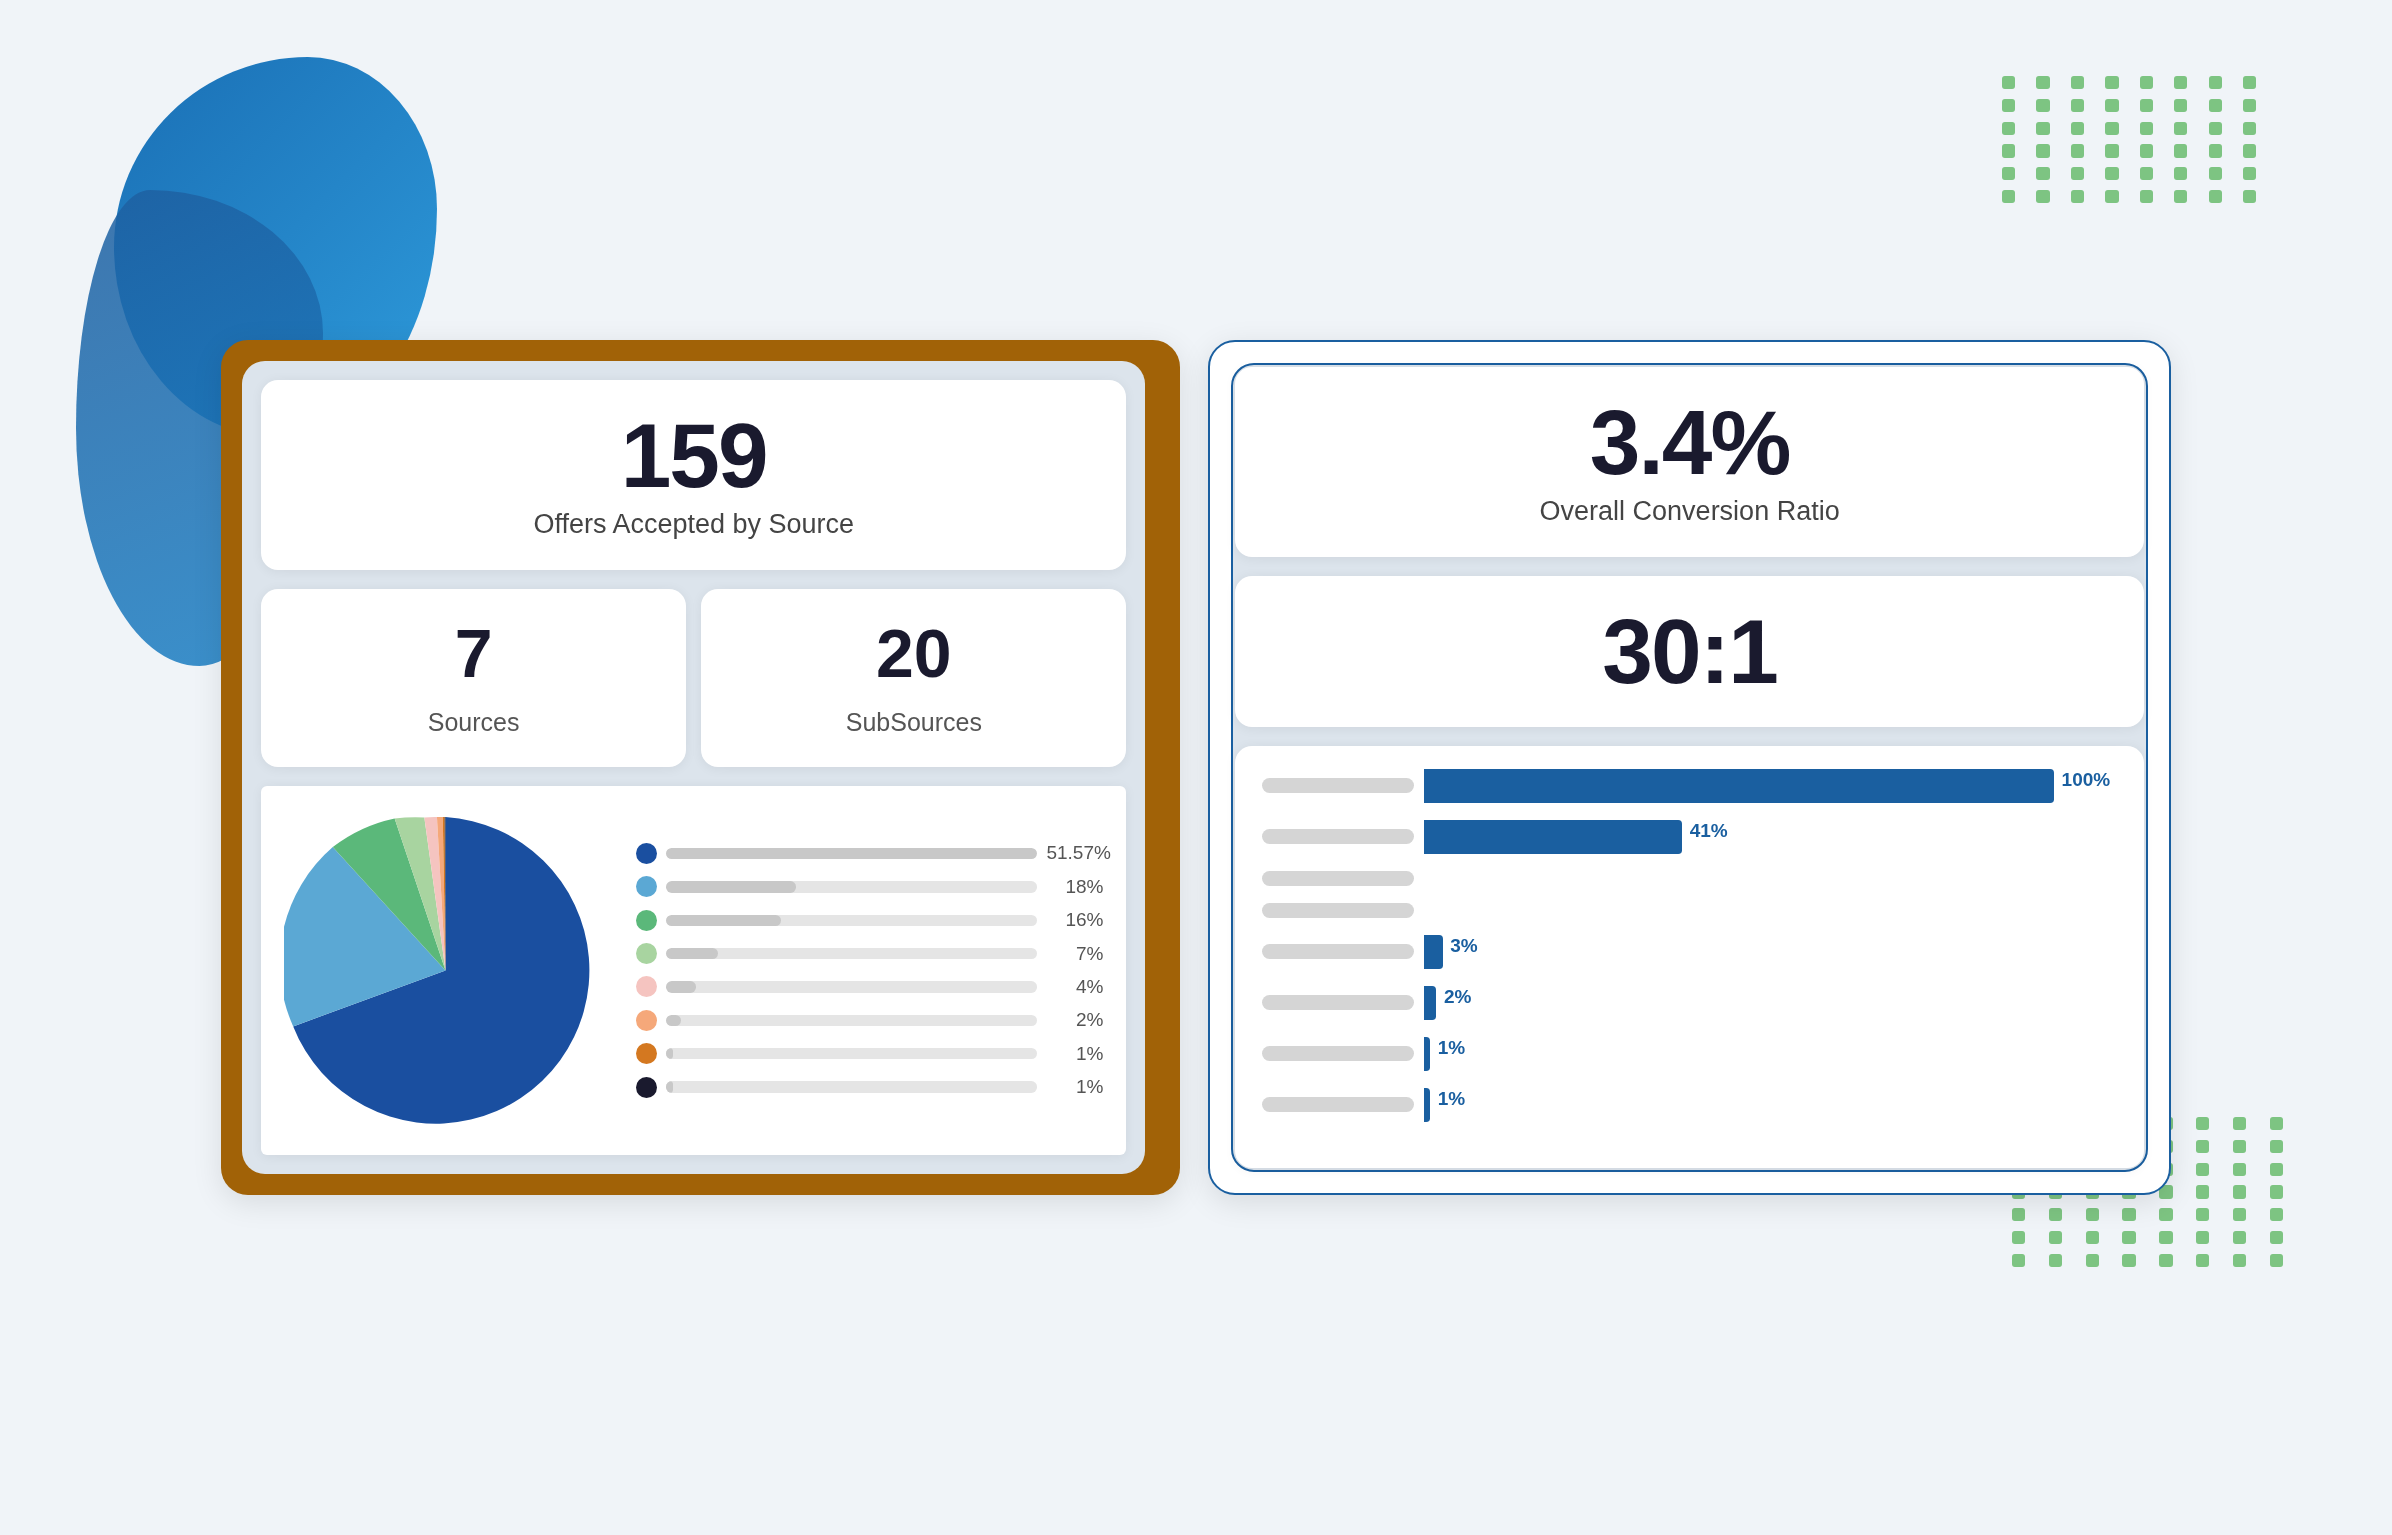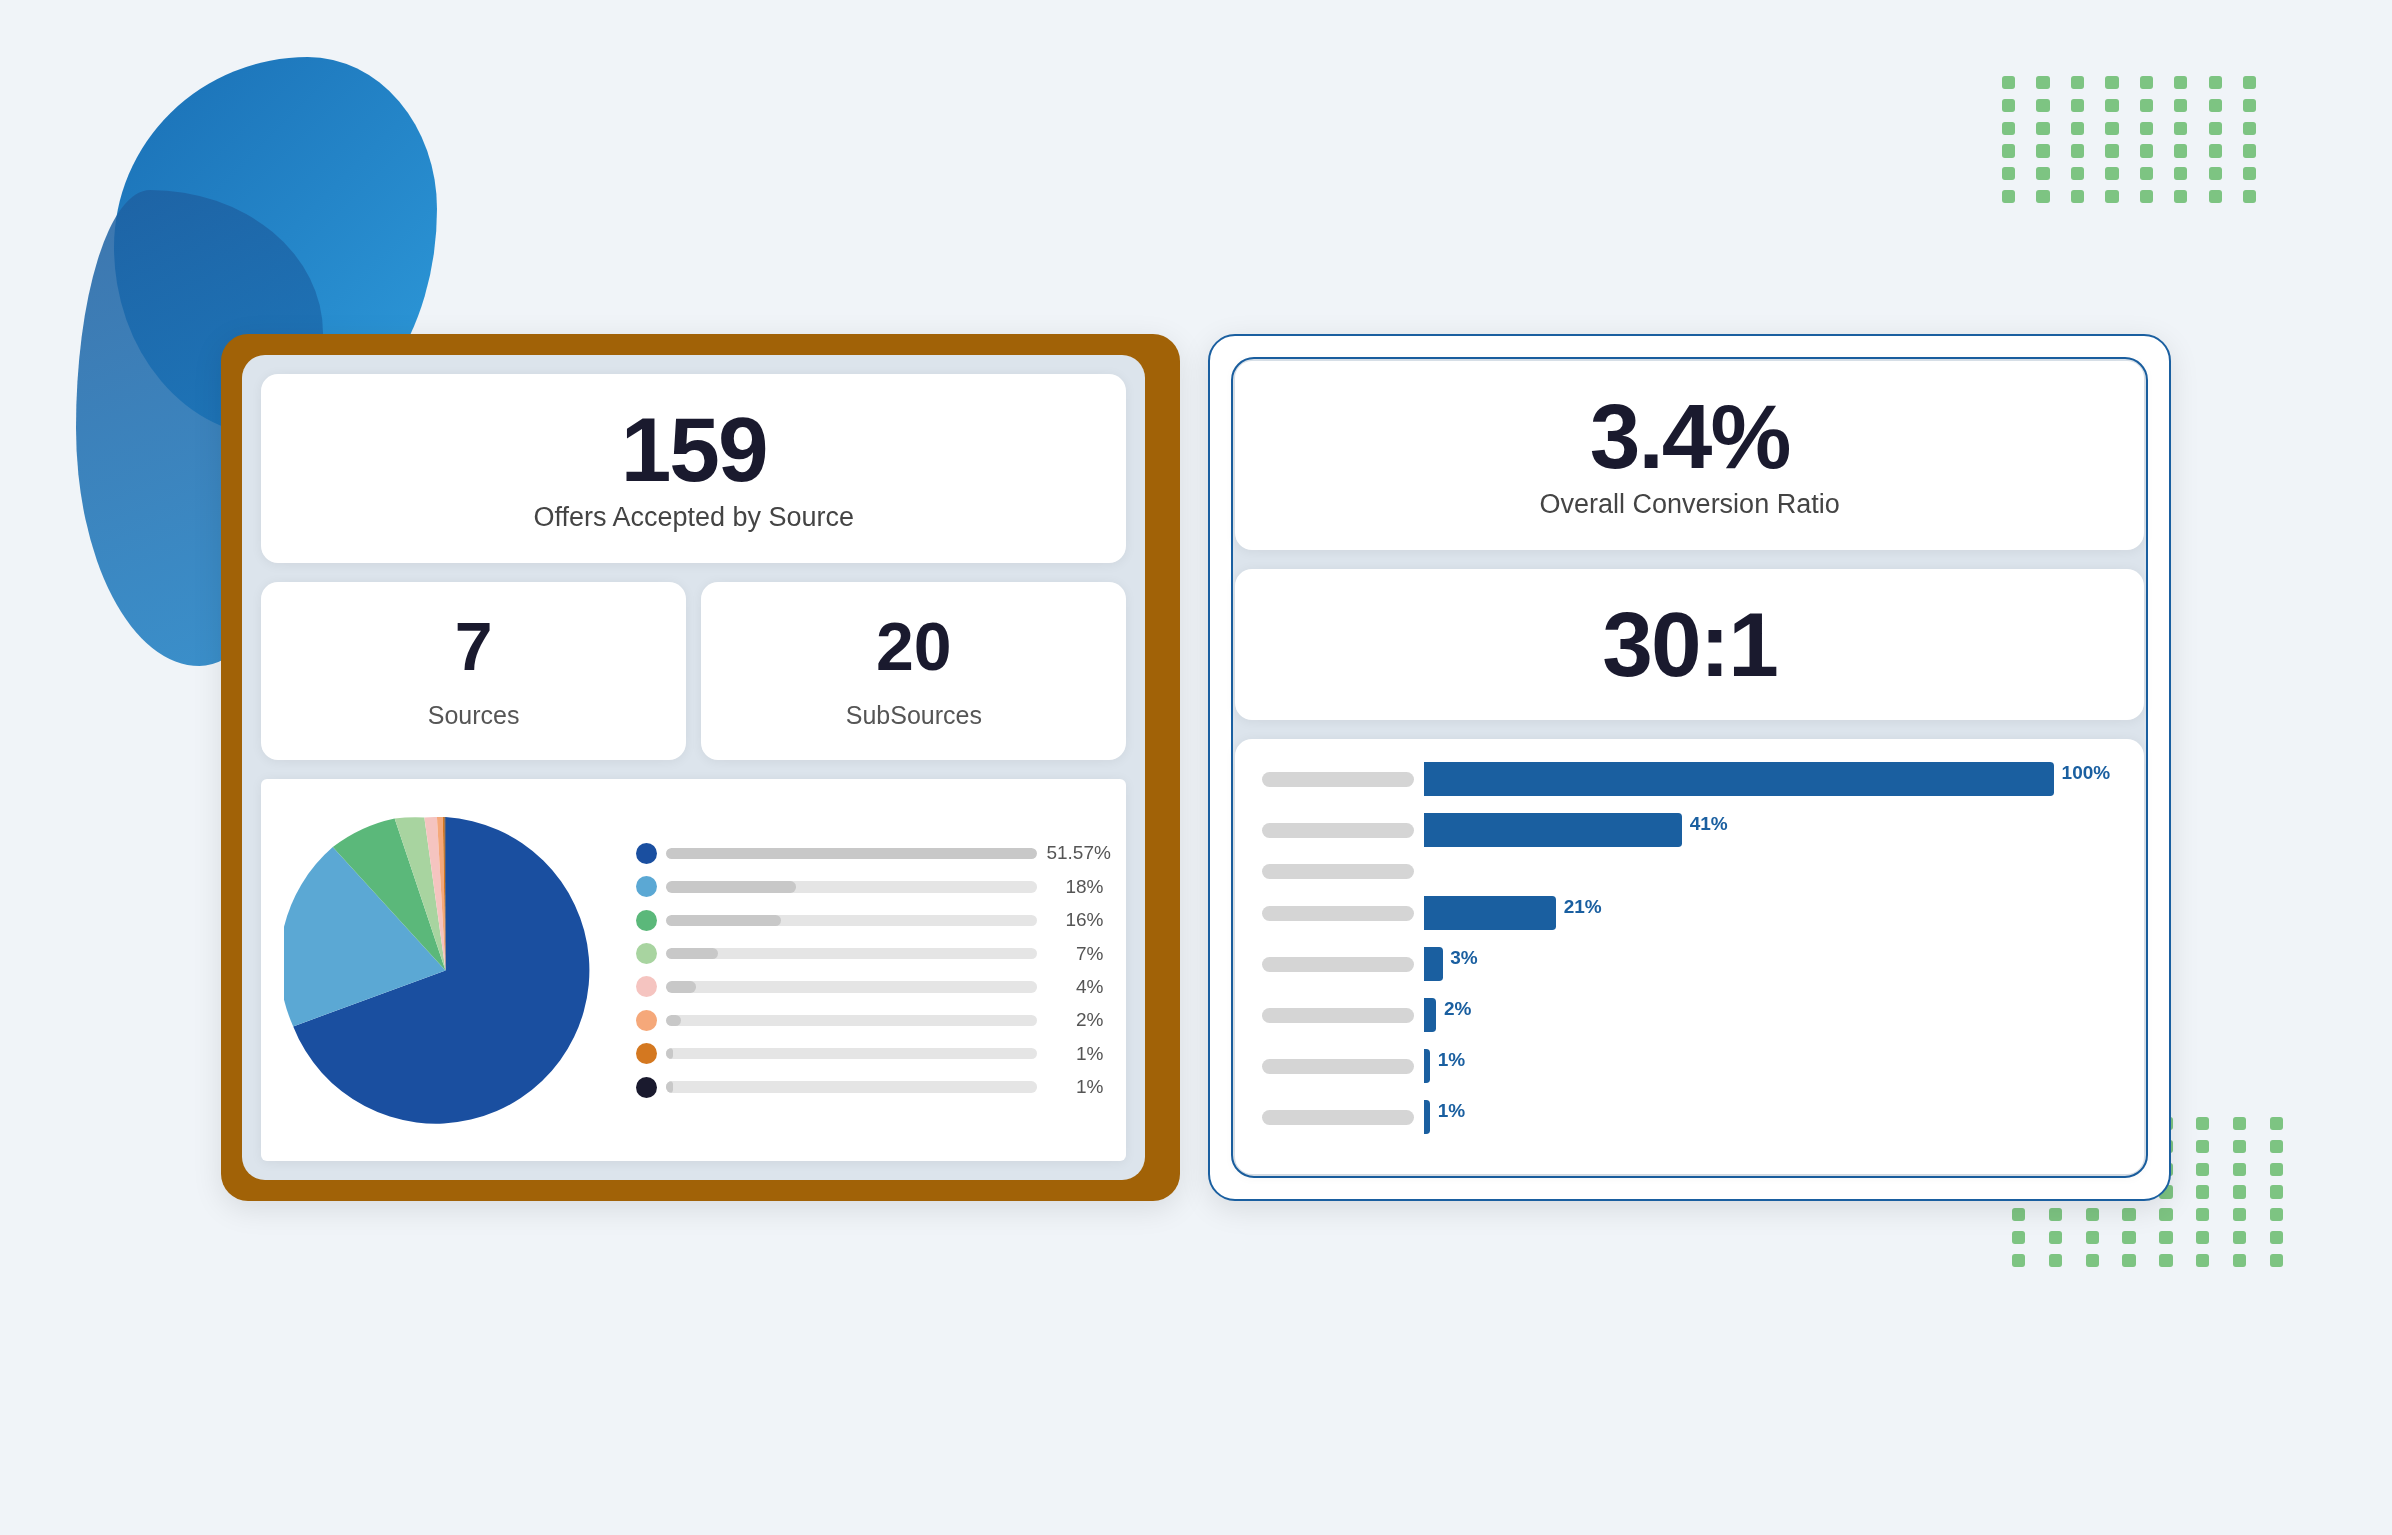--- a/index.html
+++ b/index.html
@@ -516,24 +516,20 @@
             <div class="bar-pct">41%</div>
           </div>
         </div>
 
         <div class="bar-row">
           <div class="bar-label"></div>
         </div>
 
         <div class="bar-row">
           <div class="bar-label"></div>
-          <div class="bar-track">
-            <div class="bar-fill" style="width:calc(100% * 21/110);"></div>
-            <div class="bar-pct">21%</div>
-          </div>
         </div>
 
         <div class="bar-row">
           <div class="bar-label"></div>
           <div class="bar-track">
             <div class="bar-fill" style="width:calc(100% * 3/110);"></div>
             <div class="bar-pct">3%</div>
           </div>
         </div>
 

